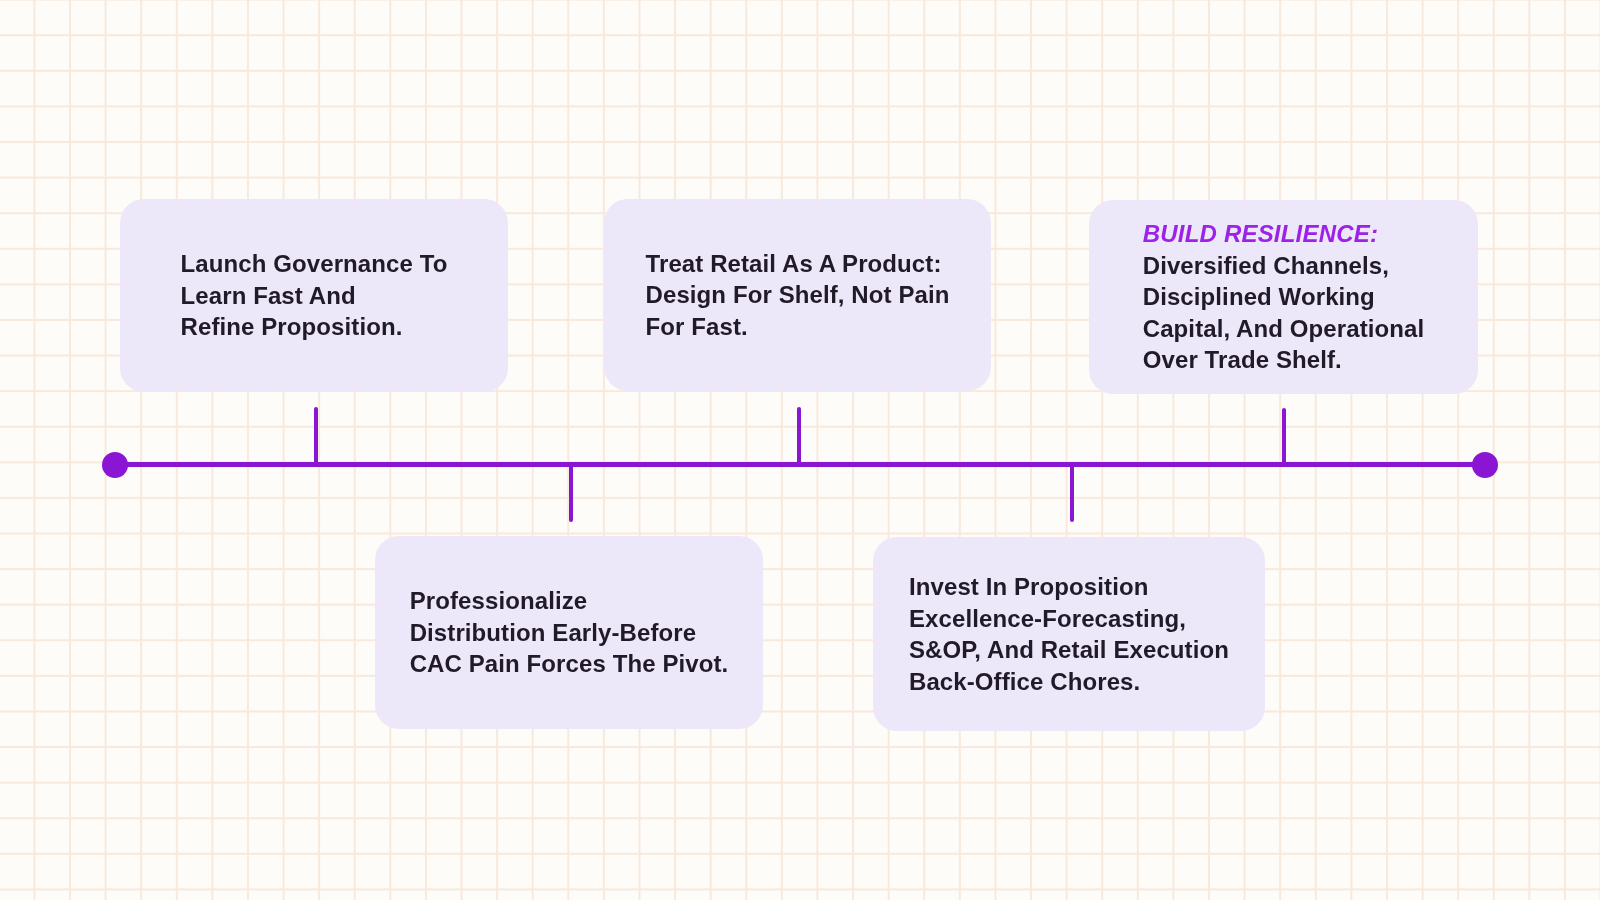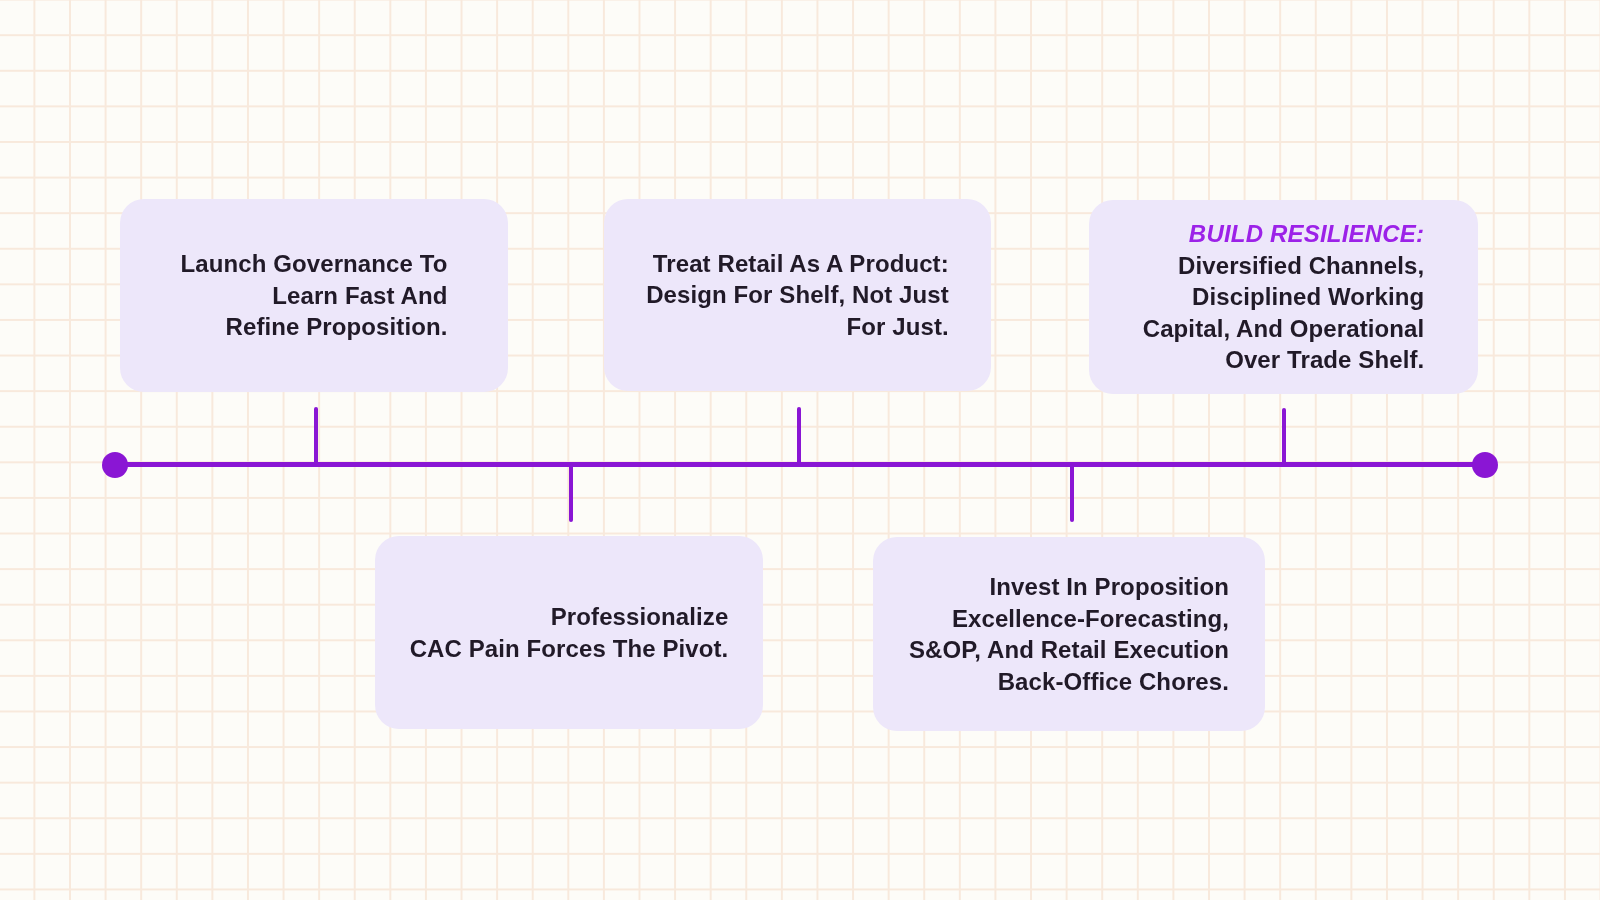--- a/index.html
+++ b/index.html
@@ -57,21 +57,21 @@
     border-radius:24px;
     display:flex;align-items:center;justify-content:center;
     padding:12px 14px;
   }
   .card-1{left:120px;top:199px;width:388px;height:193px;}
   .card-2{left:604px;top:199px;width:387px;height:192px;}
   .card-3{left:1089px;top:200px;width:389px;height:194px;}
   .card-4{left:375px;top:536px;width:388px;height:193px;}
   .card-5{left:873px;top:537px;width:392px;height:194px;}
   .card-text{
-    text-align:right;
+    text-align:left;
     font-weight:700;
     font-size:24px;
     line-height:31.5px;
     color:var(--text-dark);
     letter-spacing:0.1px;
   }
   .line{display:block;}
   .card-title{
     color:var(--title-purple);
     font-style:italic;
@@ -97,38 +97,39 @@
     <p class="card-text">
       <span class="line">Launch Governance To</span>
       <span class="line">Learn Fast And</span>
       <span class="line">Refine Proposition.</span>
     </p>
   </div>
 
   <div class="card card-2">
     <p class="card-text">
       <span class="line">Treat Retail As A Product:</span>
-      <span class="line">Design For Shelf, Not Just</span>
-      <span class="line">For Just.</span>
+      <span class="line">Design For Shelf, Not Pain</span>
+      <span class="line">For Fast.</span>
     </p>
   </div>
 
   <div class="card card-3">
     <p class="card-text">
       <span class="line card-title">BUILD RESILIENCE:</span>
       <span class="line">Diversified Channels,</span>
       <span class="line">Disciplined Working</span>
       <span class="line">Capital, And Operational</span>
       <span class="line">Over Trade Shelf.</span>
     </p>
   </div>
 
   <div class="card card-4">
     <p class="card-text">
       <span class="line">Professionalize</span>
+      <span class="line">Distribution Early-Before</span>
       <span class="line">CAC Pain Forces The Pivot.</span>
     </p>
   </div>
 
   <div class="card card-5">
     <p class="card-text">
       <span class="line">Invest In Proposition</span>
       <span class="line">Excellence-Forecasting,</span>
       <span class="line">S&amp;OP, And Retail Execution</span>
       <span class="line">Back-Office Chores.</span>

